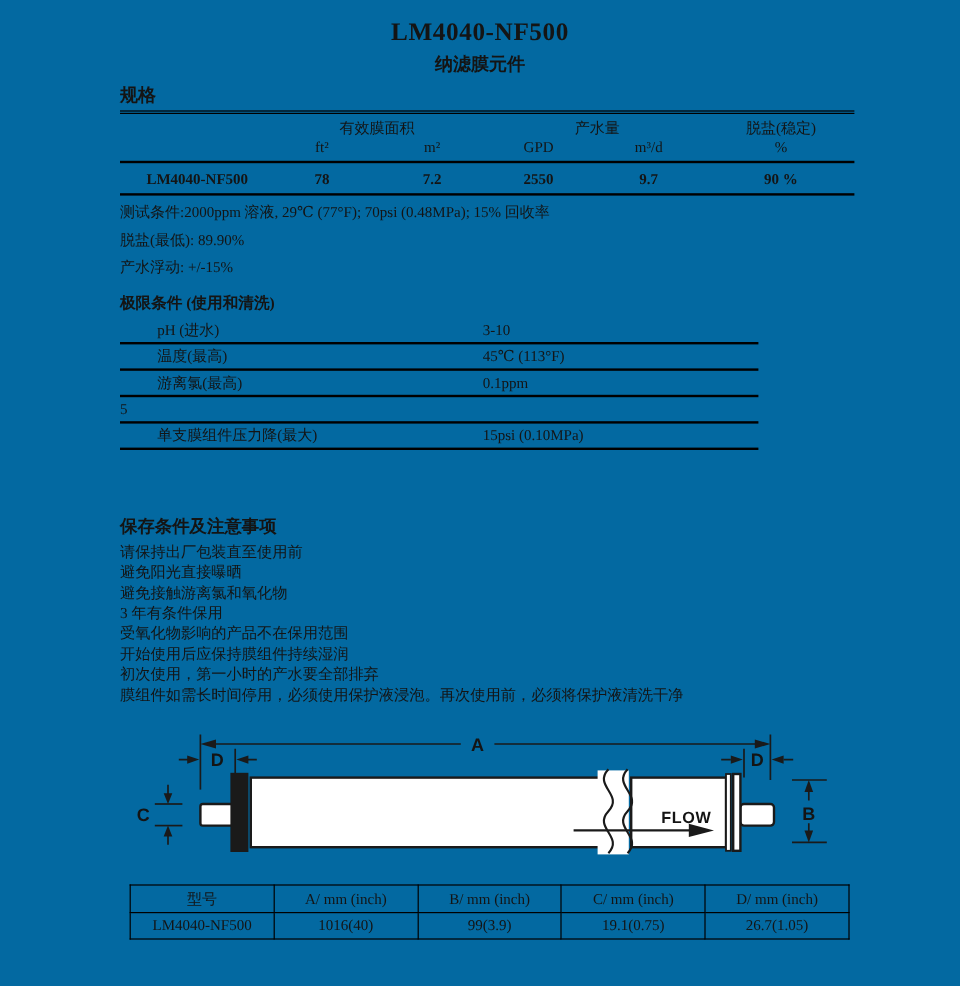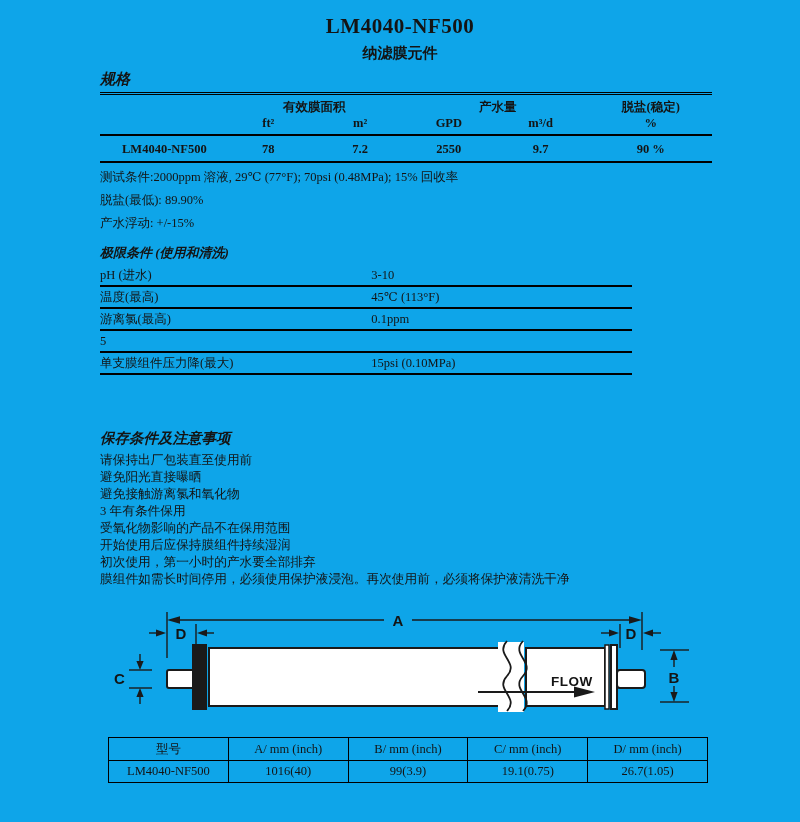--- a/index.html
+++ b/index.html
@@ -1,43 +1,43 @@
 <!DOCTYPE html>
 <html><head>
 <meta charset="utf-8">
 <style>
   html,body{margin:0;padding:0;background:#fff;}
-  .page{position:relative;width:800px;height:822px;background:#0ea5e9;overflow:hidden;
+  .page{position:relative;width:800px;height:822px;background:#0369a1;overflow:hidden;
         font-family:"Liberation Serif","DejaVu Serif",serif;color:#141414;}
 
   
   #title-block{position:absolute;top:14px;left:0;width:800px;text-align:center;}
   .title{font-size:21px;font-weight:700;margin:0;letter-spacing:.5px;}
   .subtitle{font-size:15px;font-weight:700;margin:5px 0 0;}
 
-  .sec-heading{font-size:15px;font-weight:700;margin:0 0 3px;font-style:italic;}
+  .sec-heading{font-size:15px;font-weight:700;margin:0 0 3px;}
 
   
   #specs{position:absolute;top:70px;left:100px;width:612px;}
   .spec-table{border-top:3px double #000;}
   .srow{display:grid;grid-template-columns:20% 15% 15% 14% 16% 20%;}
   .spec-head{border-bottom:2px solid #000;padding:4px 0 3px;}
-  .gh,.gu{text-align:center;font-weight:700;font-size:12.5px;line-height:16px;}
+  .gh,.gu{text-align:center;font-weight:400;font-size:12.5px;line-height:16px;}
   .span2{grid-column:span 2;}
   .sdata{padding:6px 0 4px;border-bottom:2px solid #000;font-weight:700;font-size:12.5px;}
   .sdata div{text-align:center;}
   .sdata .model{text-align:left;padding-left:22px;}
   .note{font-size:12.5px;margin:0;line-height:23px;}
   .notes{padding-top:3px;}
 
   
   #limits{position:absolute;top:244px;left:100px;width:532px;}
   #limits .sec-heading{font-size:13px;margin-bottom:3px;}
   .lrow{display:flex;border-bottom:2px solid #000;padding:3px 0 2px;font-size:12.5px;line-height:15px;}
-  .llabel{width:51%;}
+  .llabel{width:51%;margin-left:31px;}
   .lvalue{flex:1;}
 
   
   #storage{position:absolute;top:429px;left:100px;width:612px;}
   #storage .sec-heading{font-size:14.5px;margin-bottom:4px;}
   .sline{font-size:12.7px;line-height:17px;margin:0;}
 
   
   #diagram{position:absolute;top:600px;left:100px;width:612px;height:135px;}
   #diagram svg{display:block;}

